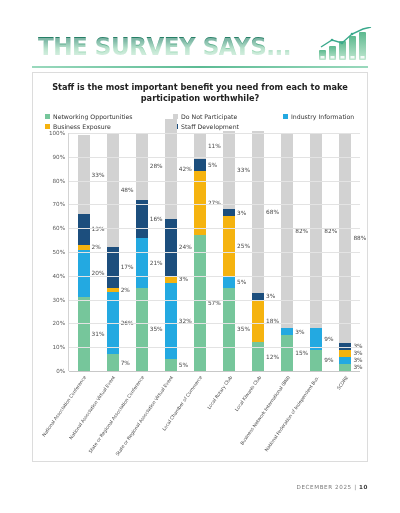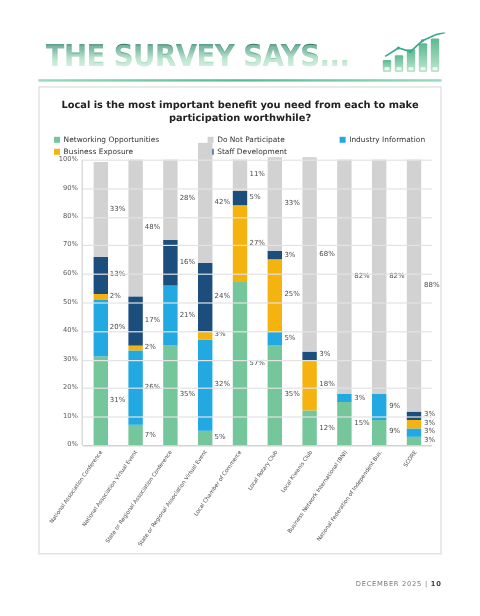--- a/index.html
+++ b/index.html
@@ -220,21 +220,21 @@
       <circle cx="15" cy="13" r="1.3" fill="#3aa98c"></circle>
       <circle cx="25" cy="16" r="1.3" fill="#3aa98c"></circle>
       <circle cx="35" cy="7" r="1.3" fill="#3aa98c"></circle>
     </svg>
   </span>
 </div>
 <div class="header-rule"></div>
 
 <div class="card">
 
-  <div class="chart-title">Local is the most important benefit you need from each to make participation worthwhile?</div>
+  <div class="chart-title">Staff is the most important benefit you need from each to make participation worthwhile?</div>
 
   <div class="legend" id="legend">
       <div class="legend-item">
         <span class="legend-sw" style="background: rgb(118, 198, 155);"></span>
         <span class="legend-label">Networking Opportunities</span>
       </div>
       <div class="legend-item">
         <span class="legend-sw" style="background: rgb(210, 210, 210);"></span>
         <span class="legend-label">Do Not Participate</span>
       </div>

